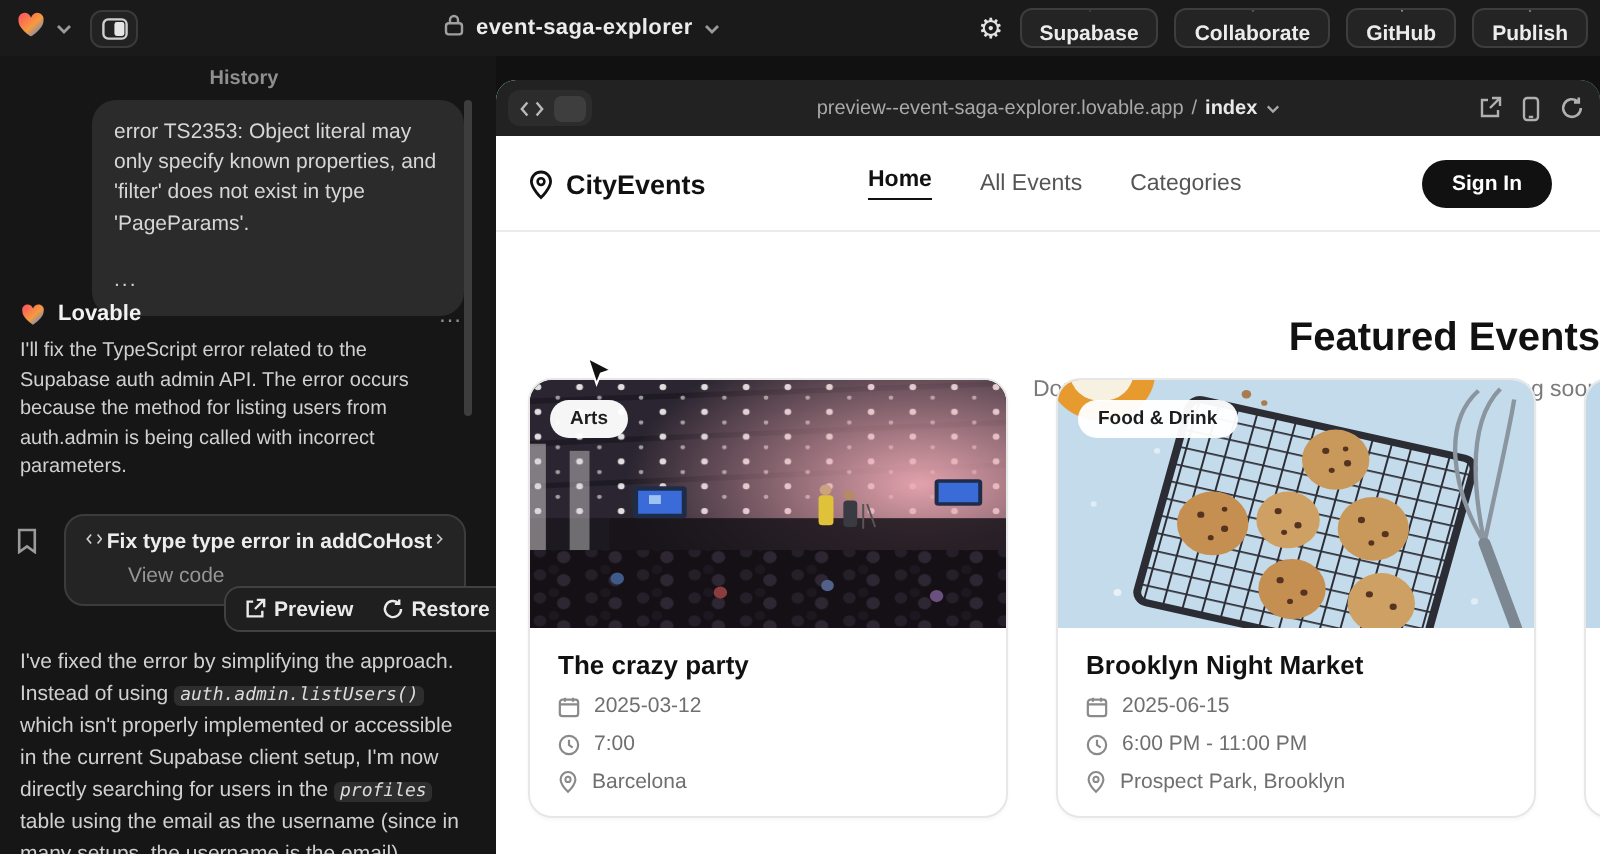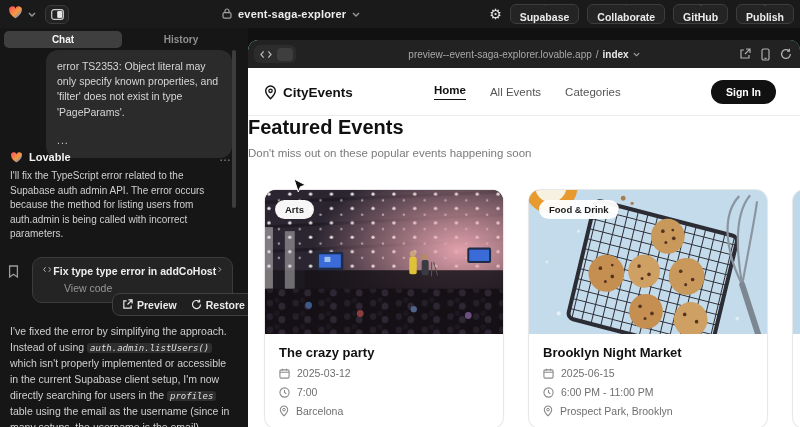--- a/index.html
+++ b/index.html
@@ -68,28 +68,28 @@
   #site { position:absolute; left:0; top:28px; right:0; bottom:0; background:#fff; }
   .site-head { position:relative; height:48px; border-bottom:1px solid #ebebeb; }
   .brand { position:absolute; left:16px; top:0; height:48px; display:flex; align-items:center; gap:6px;
     font-size:13.5px; font-weight:700; color:#111; }
   .site-nav { position:absolute; left:186px; top:0; height:48px; display:flex; align-items:center; gap:24px; font-size:11.5px; }
   .nav-link { color:#555; }
   .nav-link.active { color:#111; font-weight:600; border-bottom:1.5px solid #111; padding-bottom:3px; }
   .signin { position:absolute; right:24px; top:12px; background:#111; color:#fff; font-size:10.5px; font-weight:600;
     padding:6px 15px; border-radius:999px; }
 
-  .hero { text-align:left; }
+  .hero { text-align:right; margin-top:42px; }
   .hero h1 { font-size:20px; font-weight:700; color:#111; }
   .hero p { margin-top:8px; font-size:11.5px; color:#7a7a7a; }
 
   .cards { position:absolute; left:16px; top:121px; display:flex; gap:24px; }
   .card { width:240px; background:#fff; border:1px solid #e7e7e7; border-radius:12px; overflow:hidden;
     box-shadow:0 1px 2px rgba(0,0,0,.04); flex:0 0 auto; }
-  .card-img { position:relative; height:144px; }
+  .card-img { position:relative; height:124px; }
   .card-img svg { display:block; width:100%; height:100%; }
   .badge { position:absolute; left:10px; top:10px; background:rgba(255,255,255,.96); color:#1d1d1d;
     font-size:9.5px; font-weight:700; padding:4px 10px; border-radius:999px; }
   .card-body { padding:11px 14px; }
   .card-title { font-size:13px; font-weight:700; color:#111; }
   .meta { display:flex; align-items:center; gap:7px; margin-top:7px; font-size:10.5px; color:#6f6f6f; }
 
   #cursor { position:absolute; left:293px; top:178px; z-index:50; pointer-events:none; }
 </style>
 </head>
@@ -164,21 +164,20 @@
           <ellipse cx="6" cy="6" rx="2.2" ry="5" fill="none" stroke="#e9e9e9" stroke-width="1"></ellipse>
           <path d="M1 6h10M1.6 3.4h8.8M1.6 8.6h8.8" stroke="#e9e9e9" stroke-width="1"></path>
         </svg>
       <span>Publish</span>
     </span>
   </div>
 </div>
 
 <div id="sidebar">
   <div class="tabs">
-    <span class="tab active">Chat</span>
     <span class="tab idle">History</span>
   </div>
   <div class="sb-scroll"></div>
 
   <div class="user-bubble">
     <div>error TS2353: Object literal may only specify known properties, and 'filter' does not exist in type 'PageParams'.</div>
     <div class="dots">...</div>
   </div>
 
   <div class="lv-head">

